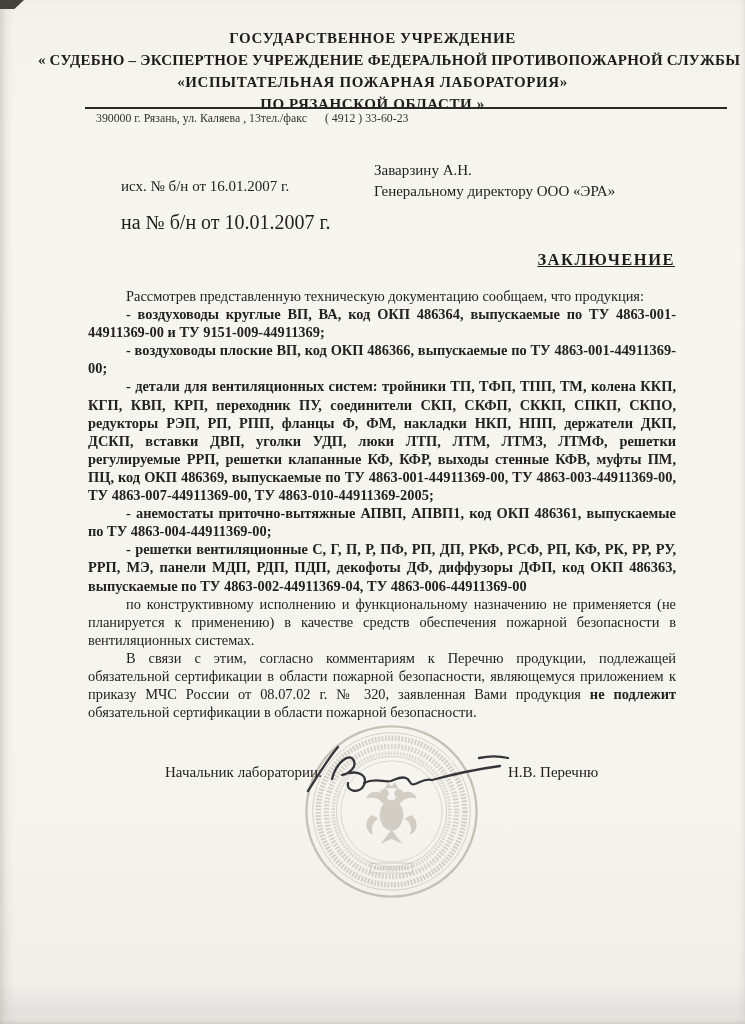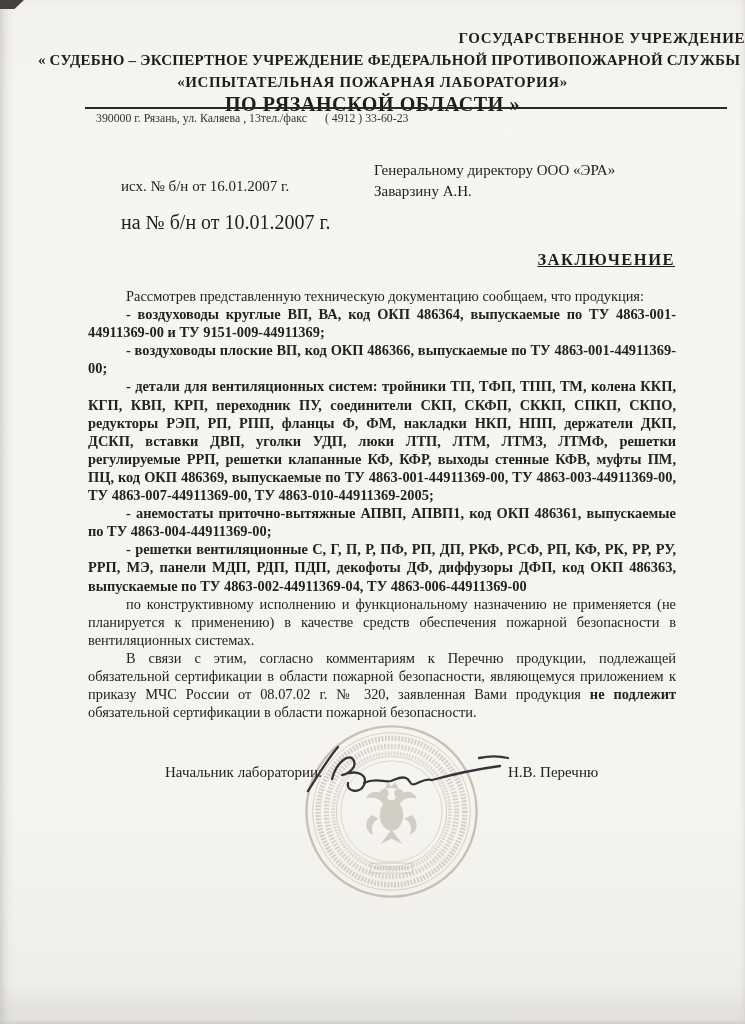--- a/index.html
+++ b/index.html
@@ -20,24 +20,24 @@
     position:absolute;top:0;left:0;width:24px;height:9px;
     background:#45423e;
     clip-path:polygon(0 0,100% 0,60% 100%,0 100%);
   }
   
   .letterhead{
     position:absolute;top:27px;left:0;width:100%;
     text-align:center;font-weight:bold;line-height:22px;
     color:#1f1d1a;
   }
-  .letterhead .l1{font-size:15px;letter-spacing:.6px;text-align:right;}
+  .letterhead .l1{font-size:15px;letter-spacing:.6px;}
   .letterhead .l2{font-size:15px;letter-spacing:.2px;padding-left:33px;}
   .letterhead .l3{font-size:15px;letter-spacing:.6px;}
-  .letterhead .l4{font-size:20px;letter-spacing:.6px;}
+  .letterhead .l4{font-size:15px;letter-spacing:.6px;}
   .head-rule{
     position:absolute;top:107px;left:85px;width:642px;height:2px;
     background:#2a2825;
   }
   .contact-row{
     position:absolute;top:111px;left:90px;width:635px;
     display:flex;
     font-size:11.8px;color:#33312d;
   }
   .contact-row .addr{padding-left:6px;}
@@ -94,22 +94,22 @@
     <span class="addr">390000 г. Рязань,  ул. Каляева , 13</span>
     <span class="phone">
       <span>тел./факс</span>
       <span>( 4912 )  33-60-23</span>
     </span>
   </div>
 
   <div class="ref-out">исх. № б/н  от 16.01.2007 г.</div>
   <div class="ref-in">на № б/н от 10.01.2007 г.</div>
   <div class="addressee">
+    <div>Заварзину А.Н.</div>
     <div>Генеральному директору ООО «ЭРА»</div>
-    <div>Заварзину А.Н.</div>
   </div>
 
   <h1 class="doc-title">ЗАКЛЮЧЕНИЕ</h1>
 
   <main class="doc-body">
       <p><span>Рассмотрев представленную техническую документацию сообщаем, что продукция:</span></p>
       <p class="b"><span class="b">- воздуховоды круглые ВП, ВА, код ОКП 486364, выпускаемые по ТУ 4863-001-44911369-00 и ТУ 9151-009-44911369;</span></p>
       <p class="b"><span class="b">- воздуховоды плоские ВП, код ОКП 486366, выпускаемые по ТУ 4863-001-44911369-00;</span></p>
       <p class="b"><span class="b">- детали для вентиляционных систем: тройники ТП, ТФП, ТПП, ТМ, колена ККП, КГП, КВП, КРП, переходник ПУ, соединители СКП, СКФП, СККП, СПКП, СКПО, редукторы РЭП, РП, РПП, фланцы Ф, ФМ, накладки НКП, НПП, держатели ДКП, ДСКП, вставки ДВП, уголки УДП, люки ЛТП, ЛТМ, ЛТМЗ, ЛТМФ, решетки регулируемые РРП, решетки клапанные КФ, КФР, выходы стенные КФВ, муфты ПМ, ПЦ, код ОКП 486369, выпускаемые по ТУ 4863-001-44911369-00, ТУ 4863-003-44911369-00, ТУ 4863-007-44911369-00, ТУ 4863-010-44911369-2005;</span></p>
       <p class="b"><span class="b">- анемостаты приточно-вытяжные АПВП, АПВП1, код ОКП 486361, выпускаемые по ТУ 4863-004-44911369-00;</span></p>

